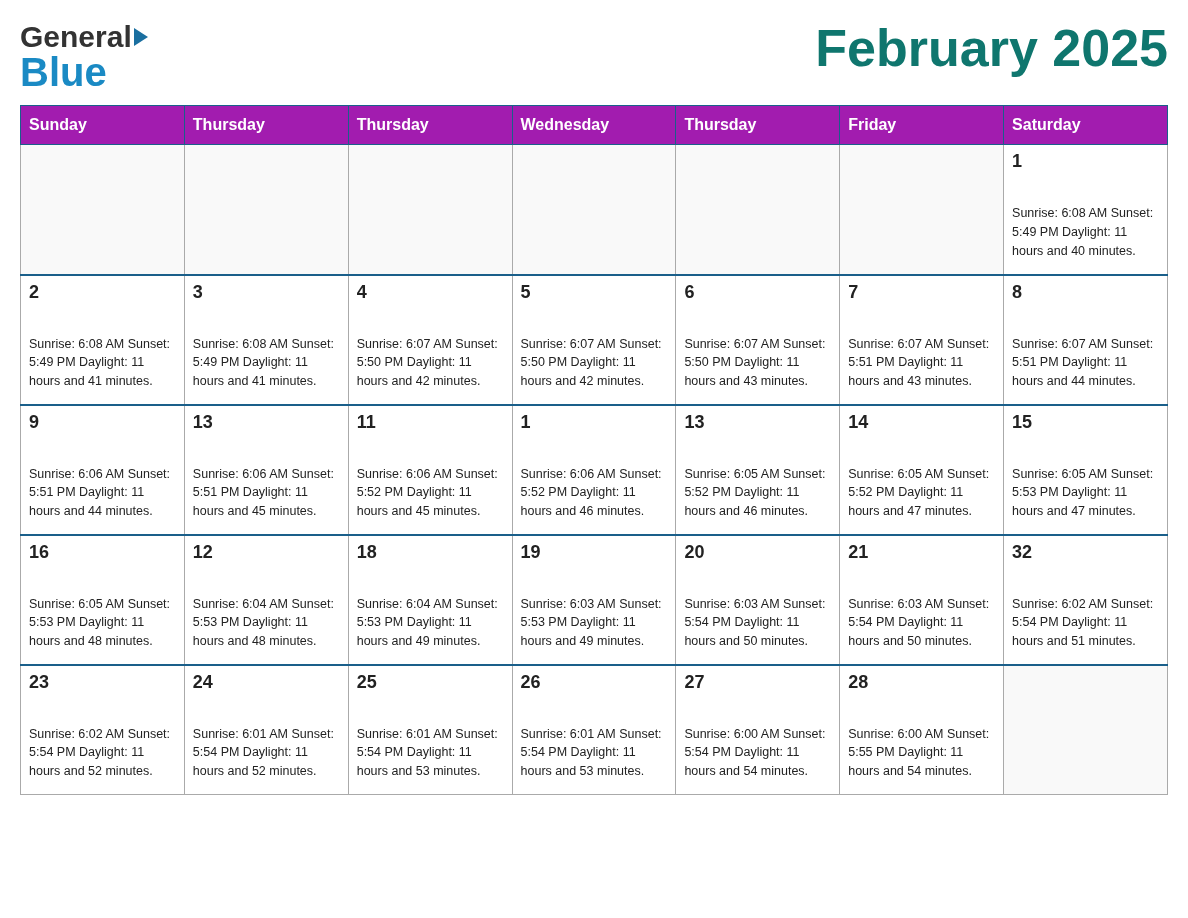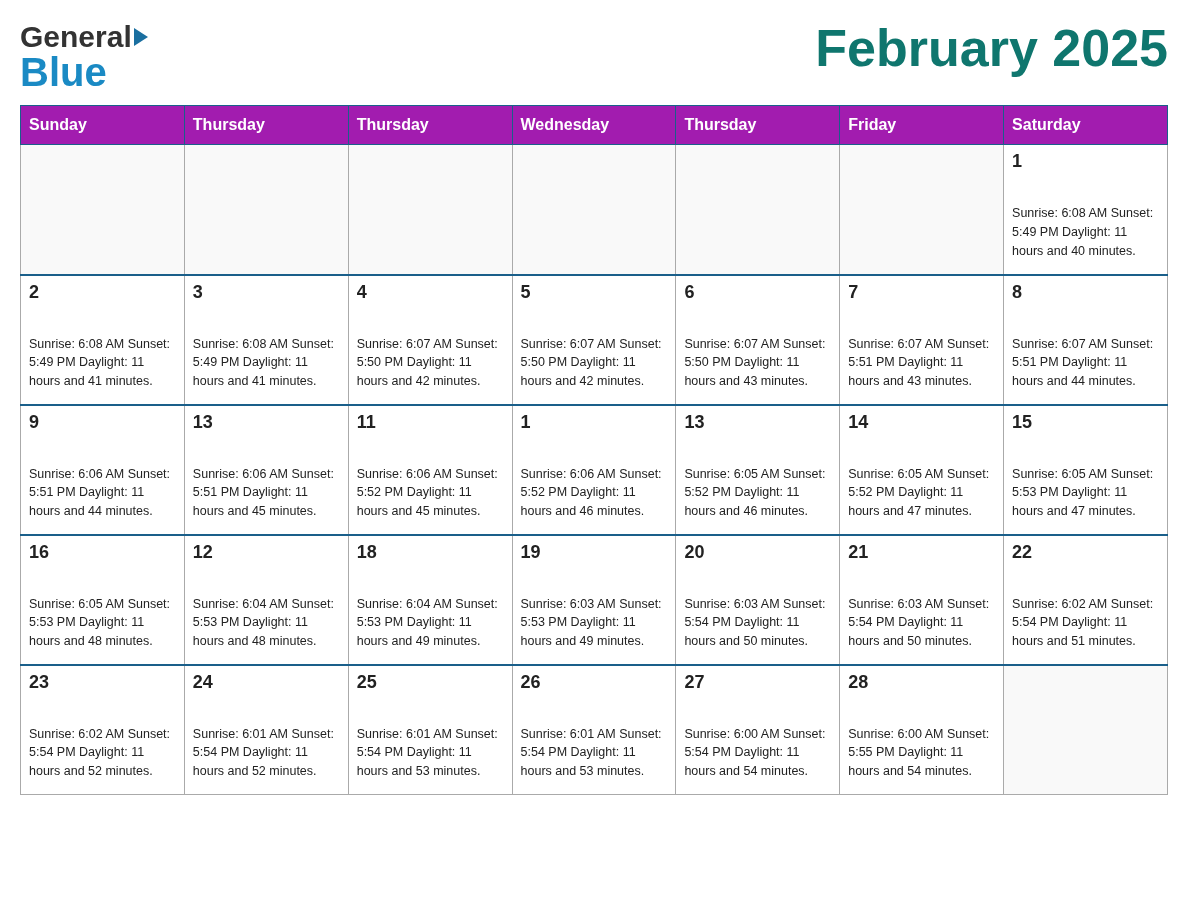--- a/index.html
+++ b/index.html
@@ -267,21 +267,21 @@
 Sunset: 5:54 PM
 Daylight: 11 hours and 50 minutes.</div>
         </td>
         <td>
           <div class="day-number">21</div>
           <div class="day-info">Sunrise: 6:03 AM
 Sunset: 5:54 PM
 Daylight: 11 hours and 50 minutes.</div>
         </td>
         <td>
-          <div class="day-number">22</div>
+          <div class="day-number">32</div>
           <div class="day-info">Sunrise: 6:02 AM
 Sunset: 5:54 PM
 Daylight: 11 hours and 51 minutes.</div>
         </td>
       </tr>
       <tr class="row-divider">
         <td>
           <div class="day-number">23</div>
           <div class="day-info">Sunrise: 6:02 AM
 Sunset: 5:54 PM

